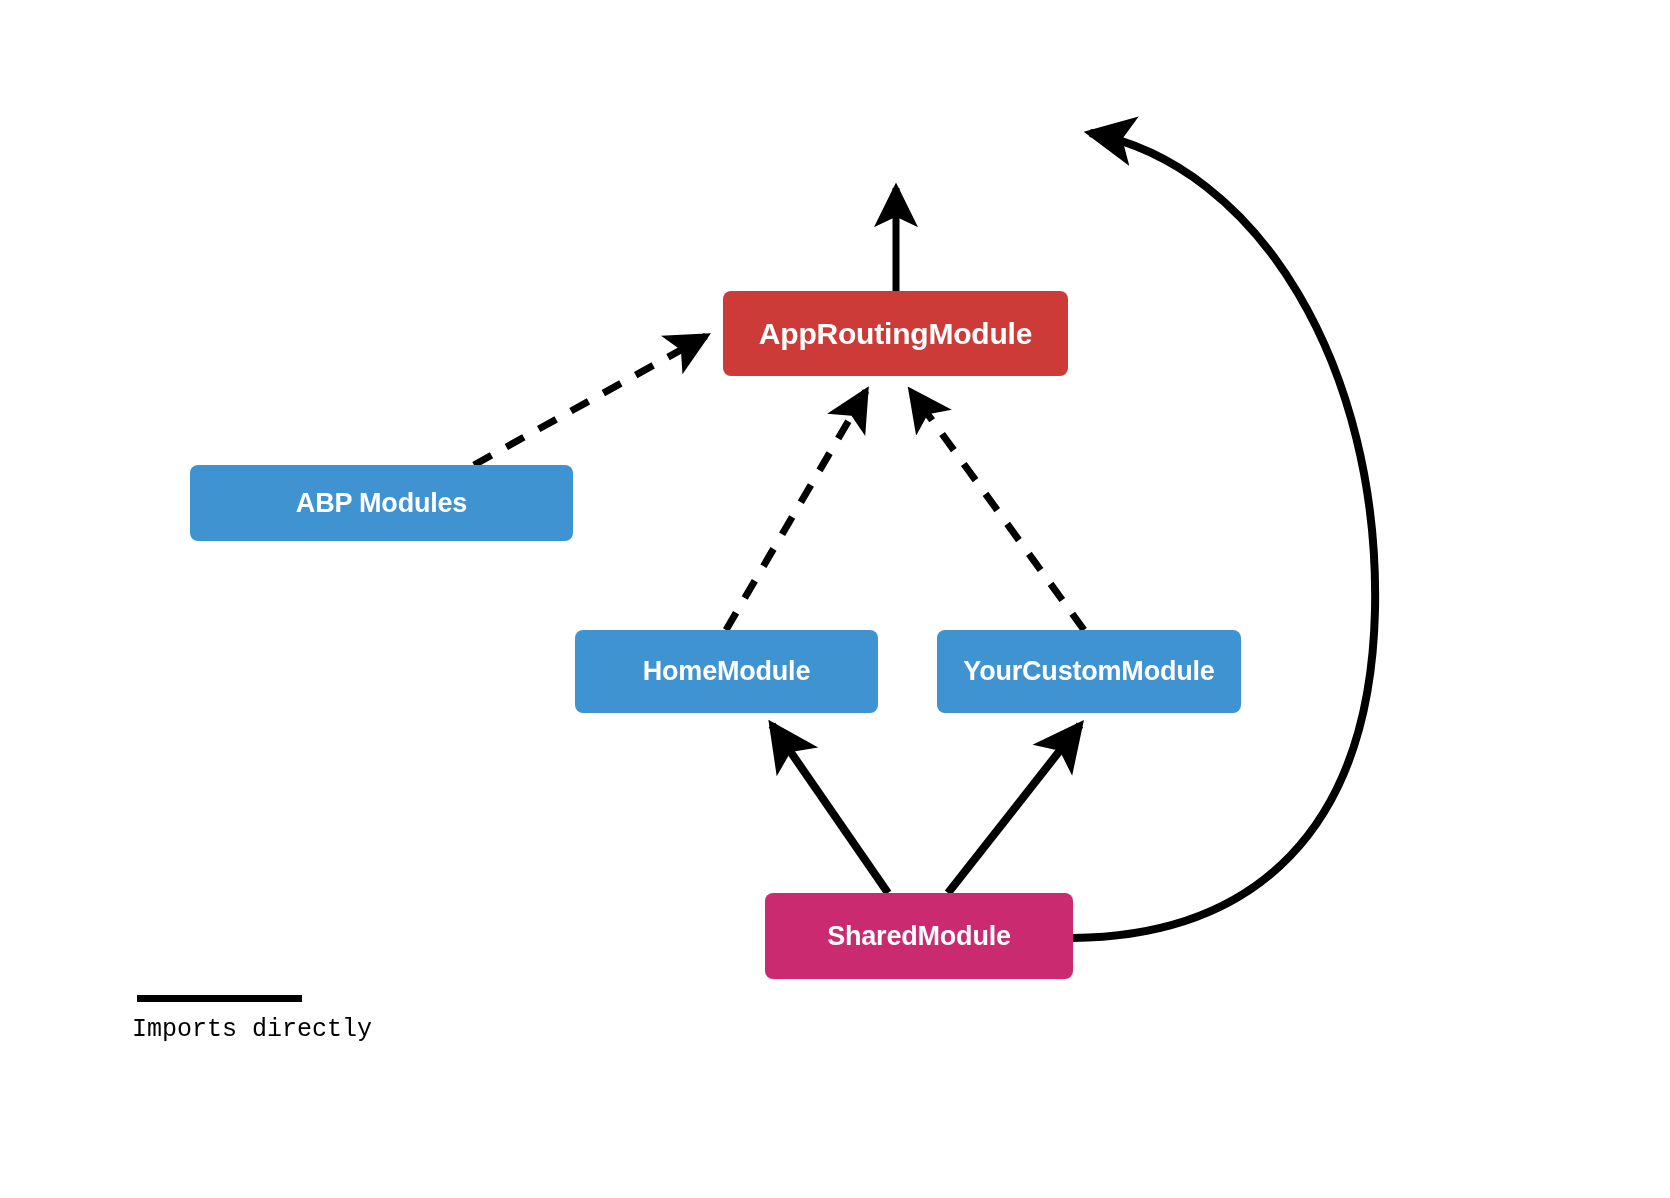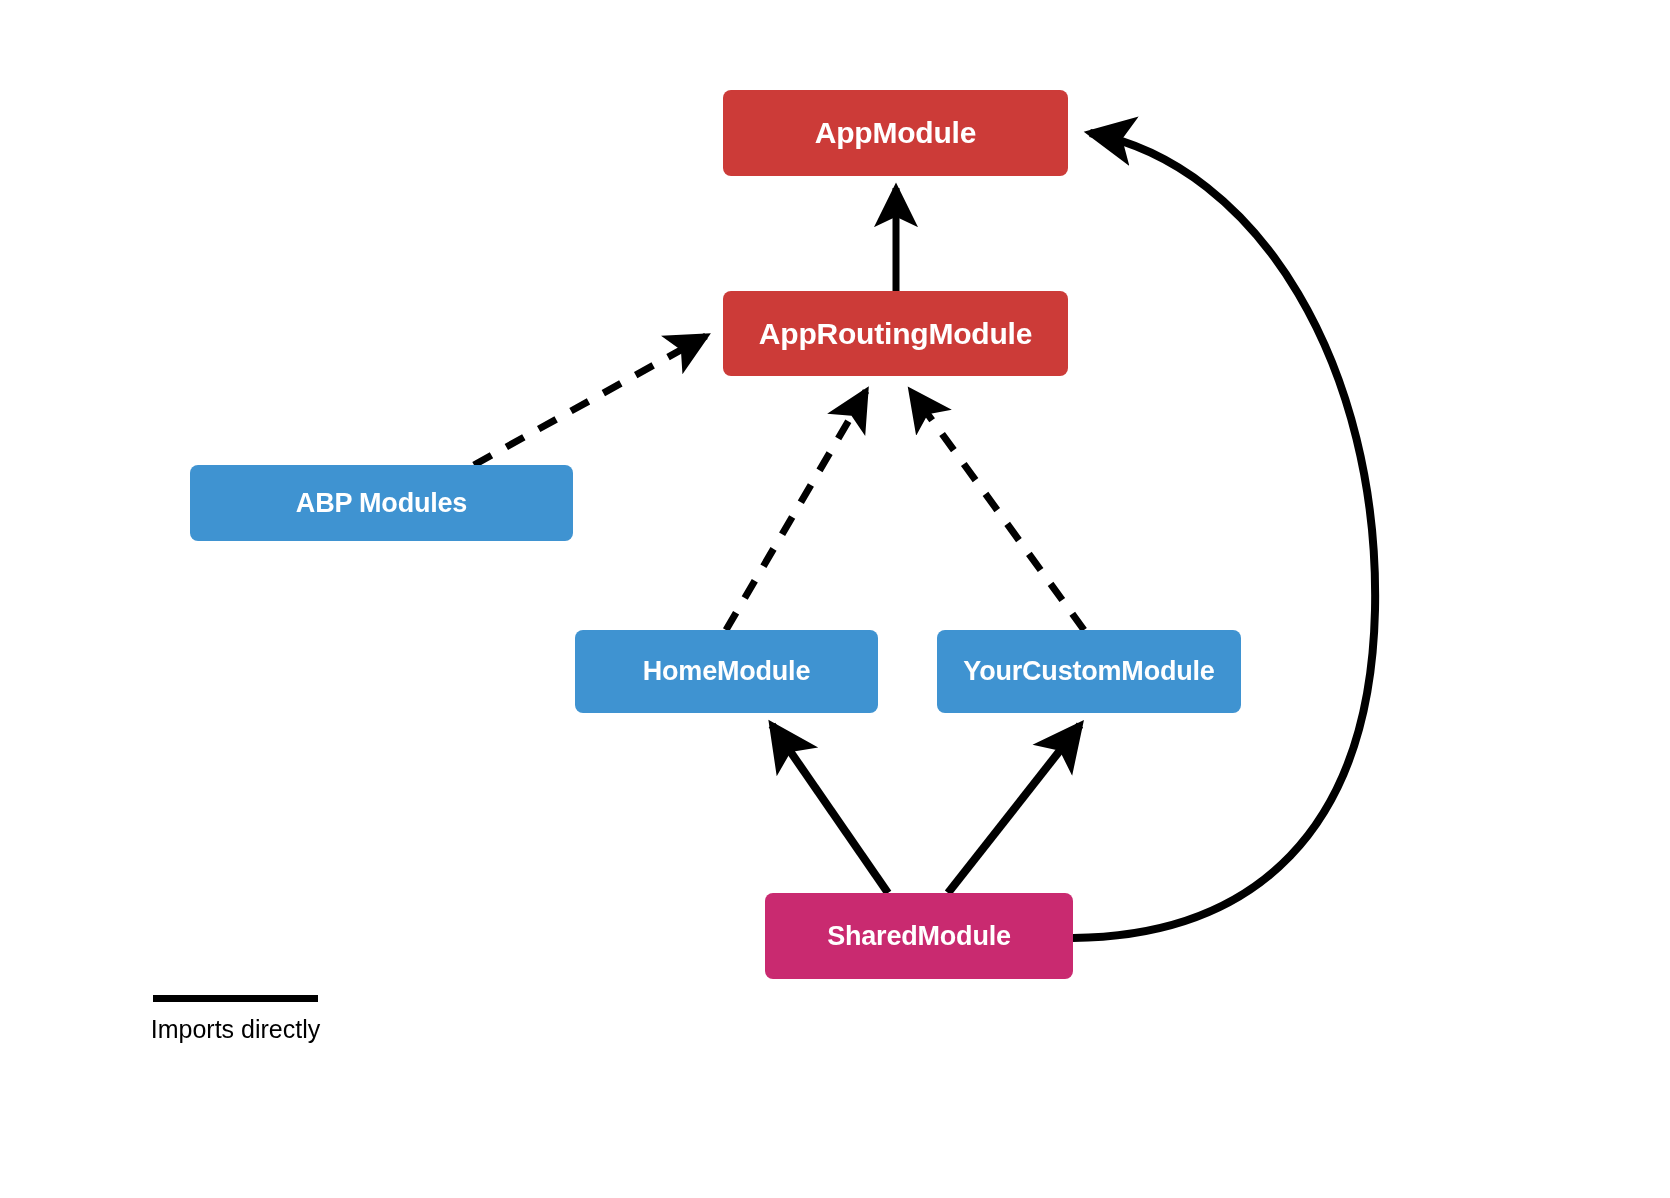--- a/index.html
+++ b/index.html
@@ -49,25 +49,26 @@
   #node-app-module        { left: 723px;  top: 90px;  width: 345px; height: 86px;  font-size: 30px; }
   #node-app-routing       { left: 723px;  top: 291px; width: 345px; height: 85px;  font-size: 30px; }
   #node-abp-modules       { left: 190px;  top: 465px; width: 383px; height: 76px;  font-size: 27px; border-radius: 8px; }
   #node-home-module       { left: 575px;  top: 630px; width: 303px; height: 83px;  font-size: 27px; }
   #node-your-custom       { left: 937px;  top: 630px; width: 304px; height: 83px;  font-size: 27px; }
   #node-shared-module     { left: 765px;  top: 893px; width: 308px; height: 86px;  font-size: 27px; }
 
   
   #legend {
     position: absolute;
-    left: 148px;
+    left: 132px;
     top: 995px;
     width: 420px;
     height: 70px;
     z-index: 3;
+    font-family: Liberation Mono, monospace;
   }
   .legend-entry {
     position: absolute;
     top: 0;
     width: 175px;
   }
   #legend-entry-solid  { left: 0px; }
   #legend-entry-dashed { left: 218px; }
   .legend-swatch {
     height: 7px;
@@ -113,23 +114,20 @@
 
     <line x1="1084" y1="630" x2="911" y2="391" stroke="#000000" stroke-width="7" stroke-linecap="butt" stroke-dasharray="20 17" marker-end="url(#arrowhead)"></line>
 
     <line x1="888" y1="893" x2="772" y2="725" stroke="#000000" stroke-width="8" stroke-linecap="butt" marker-end="url(#arrowhead)"></line>
 
     <line x1="948" y1="893" x2="1080" y2="725" stroke="#000000" stroke-width="8" stroke-linecap="butt" marker-end="url(#arrowhead)"></line>
 
     <path d="M 1073 938 C 1255 936 1370 830 1375 610 C 1380 370 1260 165 1090 133" fill="none" stroke="#000000" stroke-width="8" stroke-linecap="butt" marker-end="url(#arrowhead-curve)"></path>
   </svg>
 
-  <div class="node" id="node-app-module" style="background:#cc3b38;">
-    <span class="node-label">AppModule</span>
-  </div>
 
   <div class="node" id="node-app-routing" style="background:#cc3b38;">
     <span class="node-label">AppRoutingModule</span>
   </div>
 
   <div class="node" id="node-abp-modules" style="background:#3f93d1;">
     <span class="node-label">ABP Modules</span>
   </div>
 
   <div class="node" id="node-home-module" style="background:#3f93d1;">

